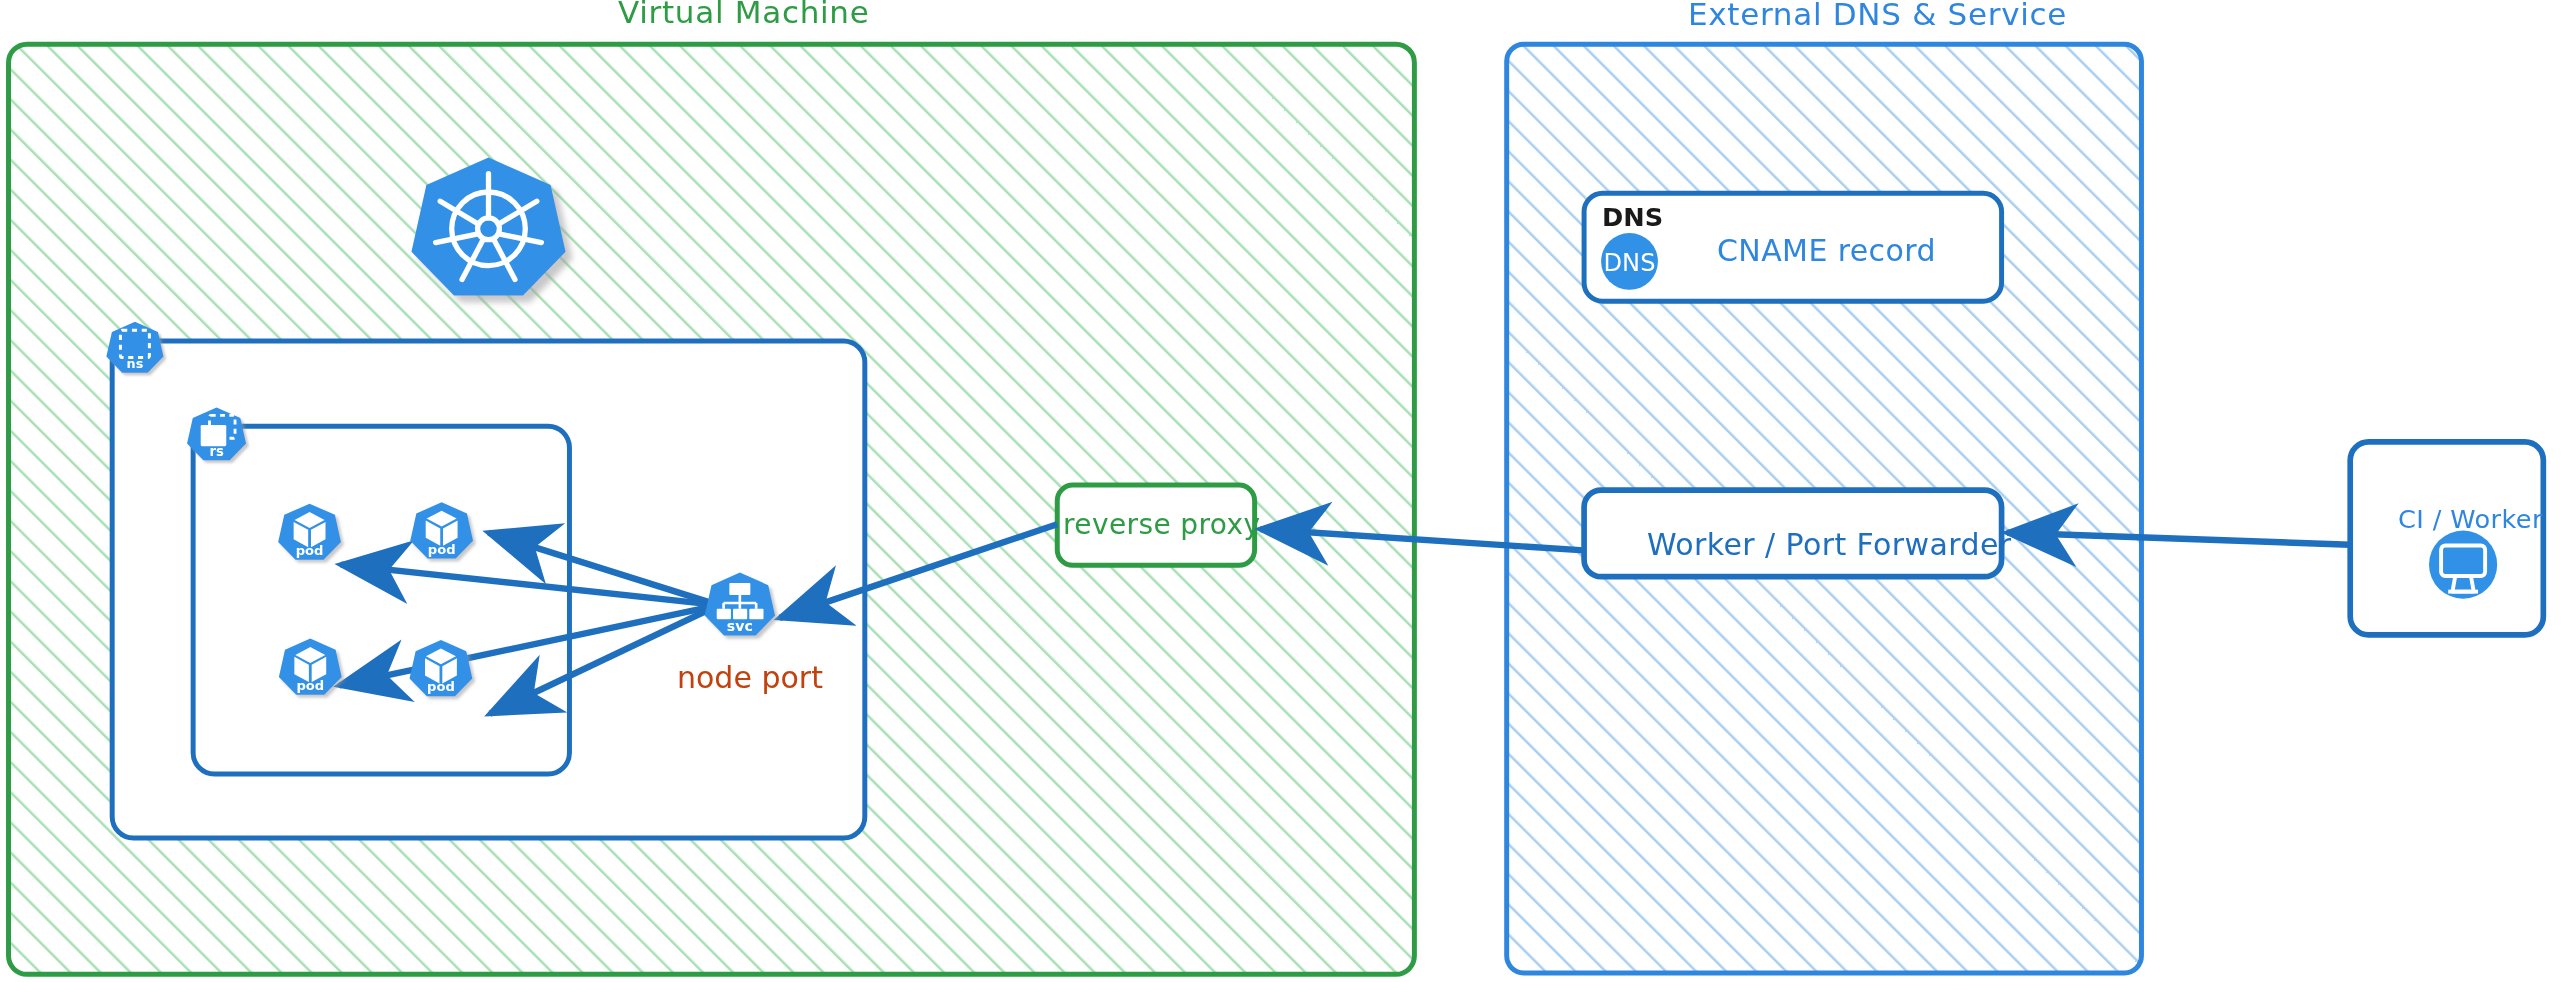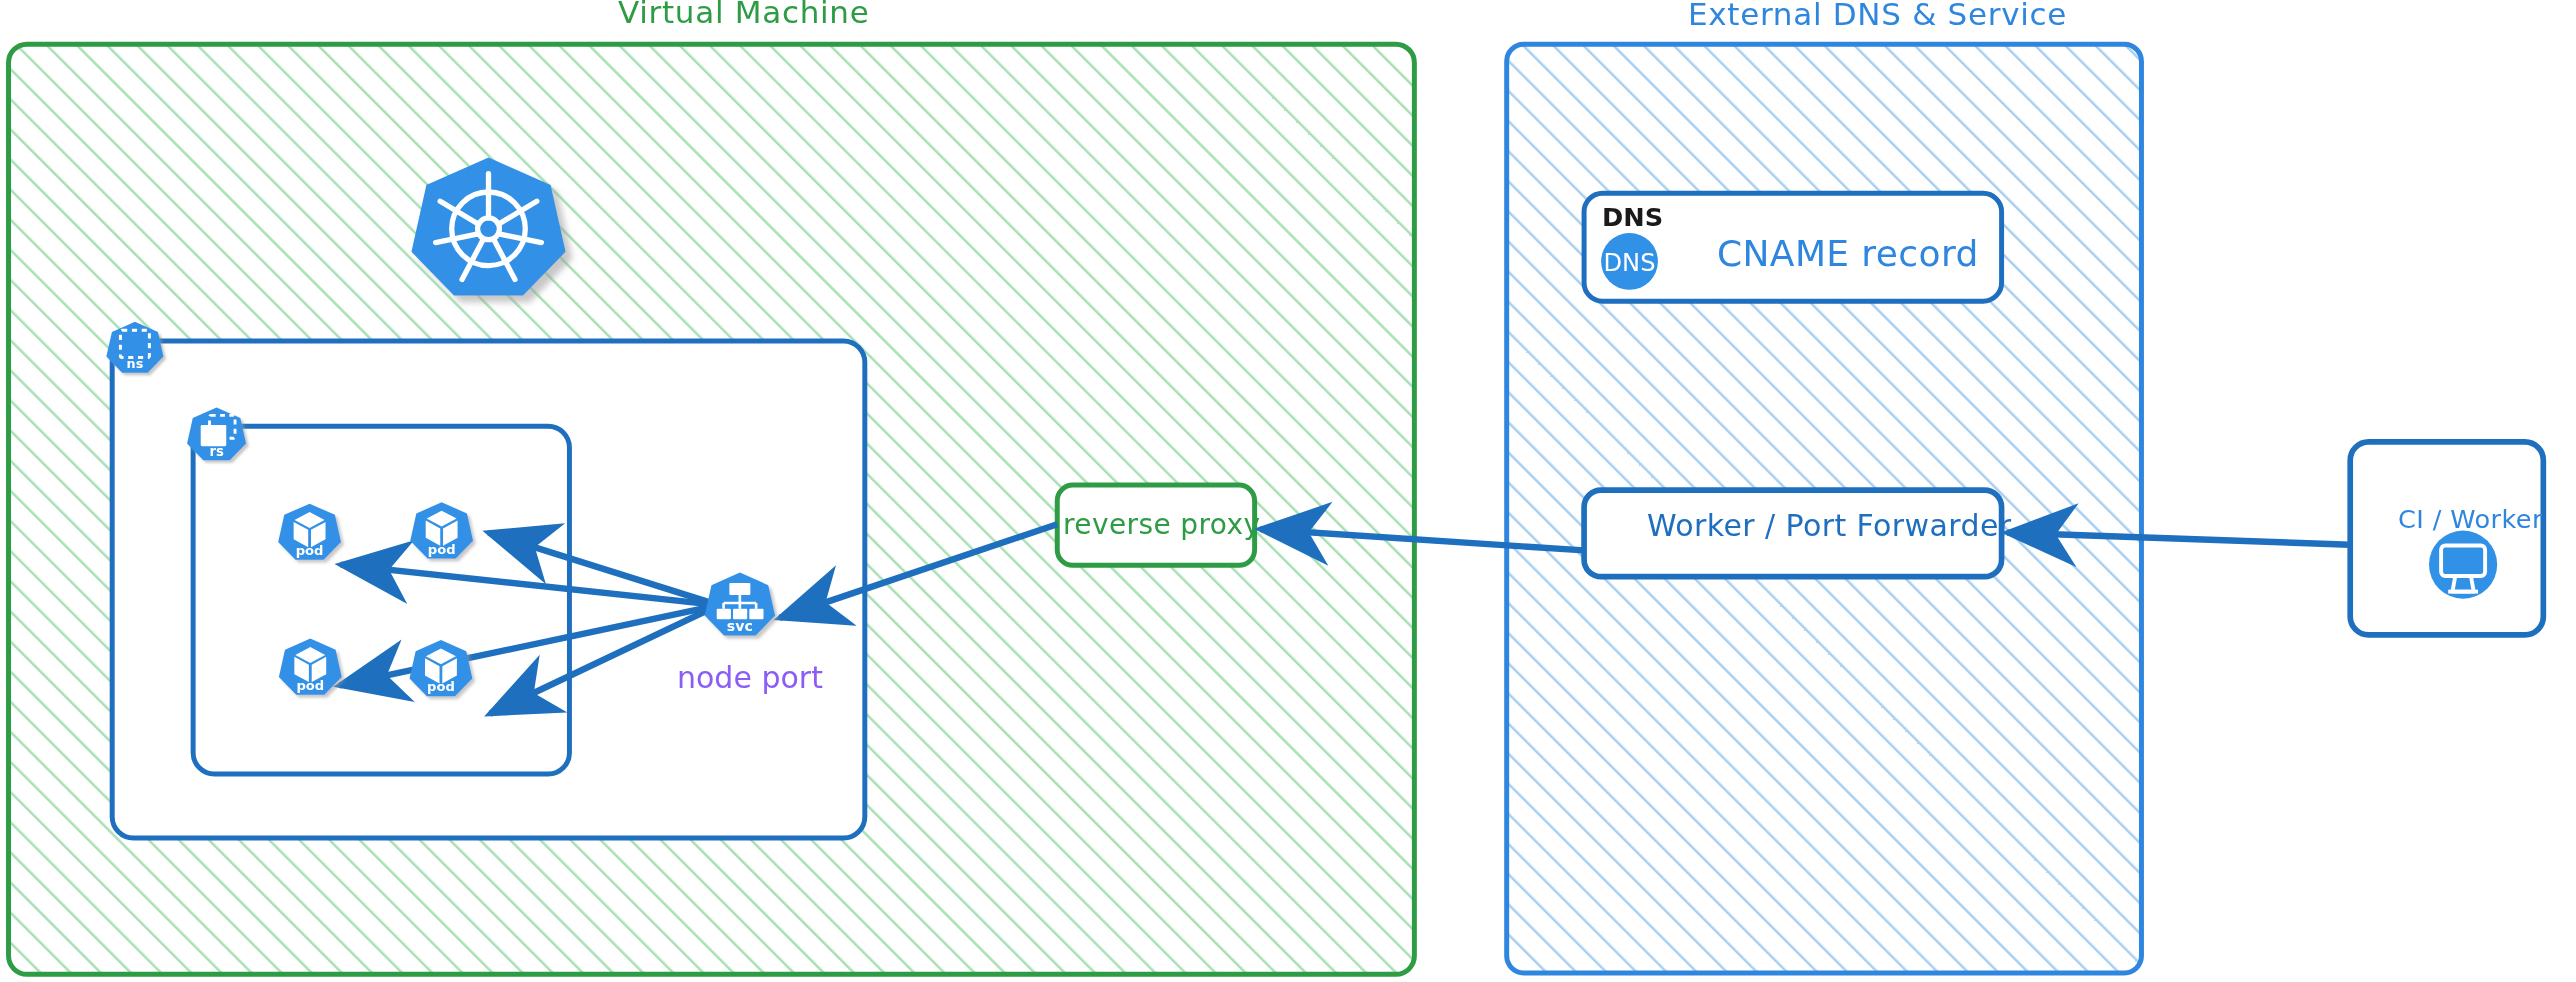--- a/index.html
+++ b/index.html
@@ -177,24 +177,24 @@
       </g>
     </g>
   </svg>
 
   <div class="grp-title hand" style="left:618px;top:-5.7px;color:#2E9B45;">Virtual Machine</div>
 
   <div class="grp-title hand" style="left:1688px;top:-4.3px;color:#2E86DE;">External DNS &amp; Service</div>
 
   <div class="boxlabel hand" style="left:1033px;top:508px;color:#2E9B45;font-size:28px;margin-left:30px;">reverse proxy</div>
 
-  <div class="iconlabel hand" style="left:677px;top:660px;color:#8b5cf6;font-size:30px;">node port</div>
+  <div class="iconlabel hand" style="left:677px;top:660px;color:#c2410c;font-size:30px;">node port</div>
 
   <div class="iconlabel" style="left:1602px;top:202px;color:#1A1A1A;font-size:25.6px;font-weight:700;">DNS</div>
 
-  <div class="boxlabel hand" style="left:1717px;top:233px;color:#2E86DE;font-size:36px;">CNAME record</div>
-
-  <div class="boxlabel hand" style="left:1647px;top:508px;color:#1F6FBF;font-size:30px;">Worker / Port Forwarder</div>
+  <div class="boxlabel hand" style="left:1717px;top:233px;color:#2E86DE;font-size:30px;">CNAME record</div>
+
+  <div class="boxlabel hand" style="left:1647px;top:527px;color:#1F6FBF;font-size:30px;">Worker / Port Forwarder</div>
 
   <div class="boxlabel hand" style="left:2398px;top:504px;color:#2E86DE;font-size:25.6px;">CI / Worker</div>
 
 </div>
 
 
 </body></html>

